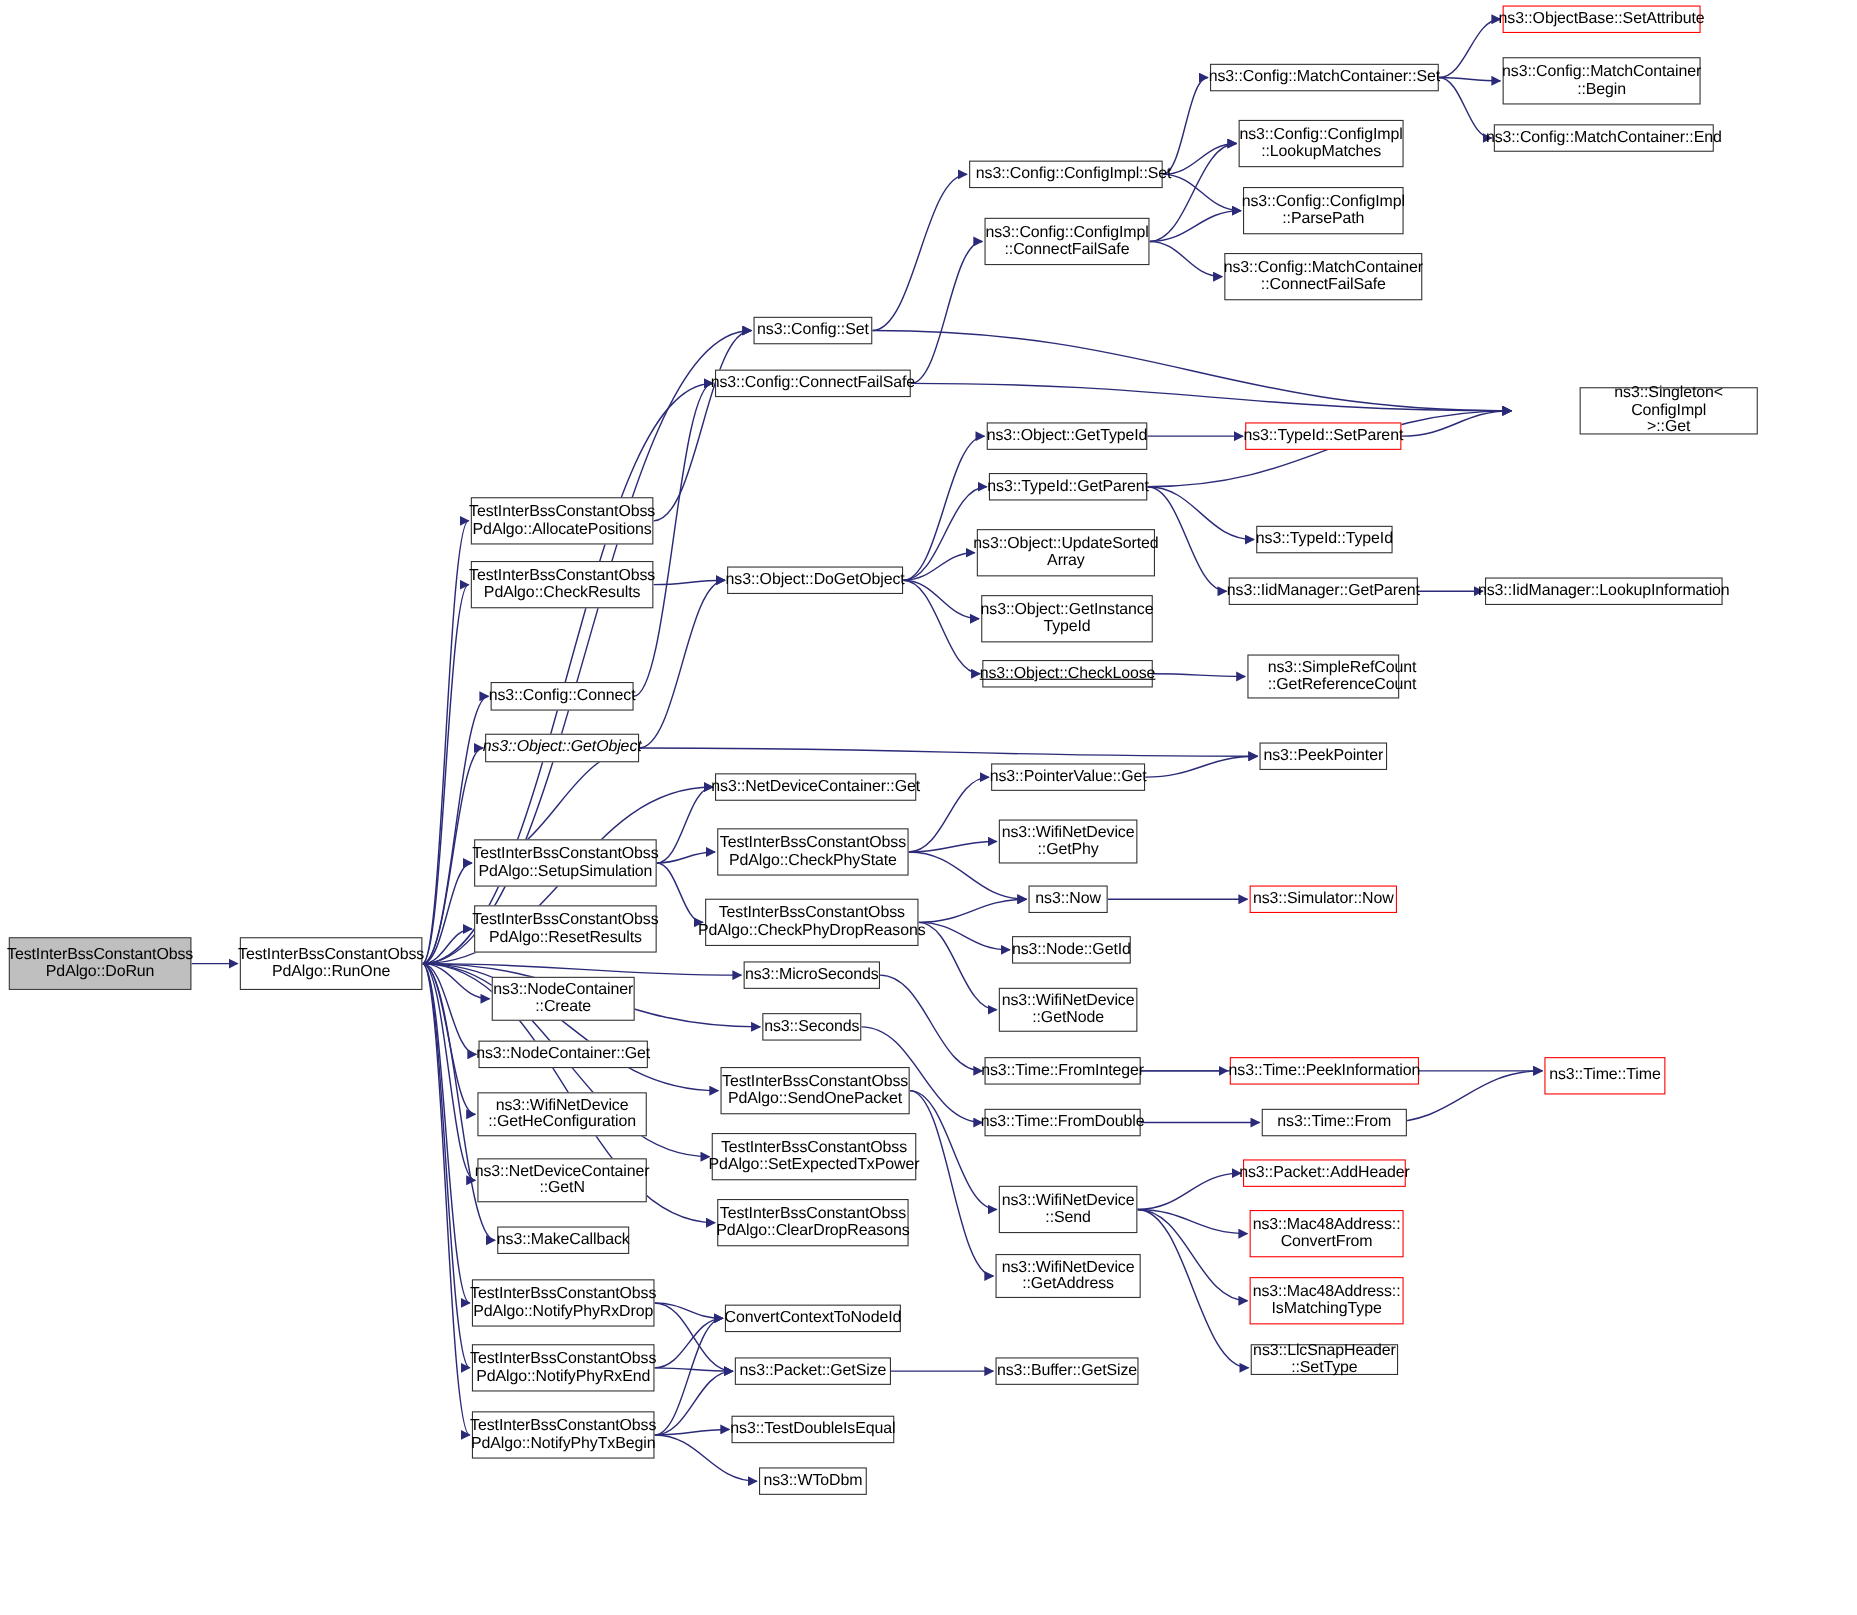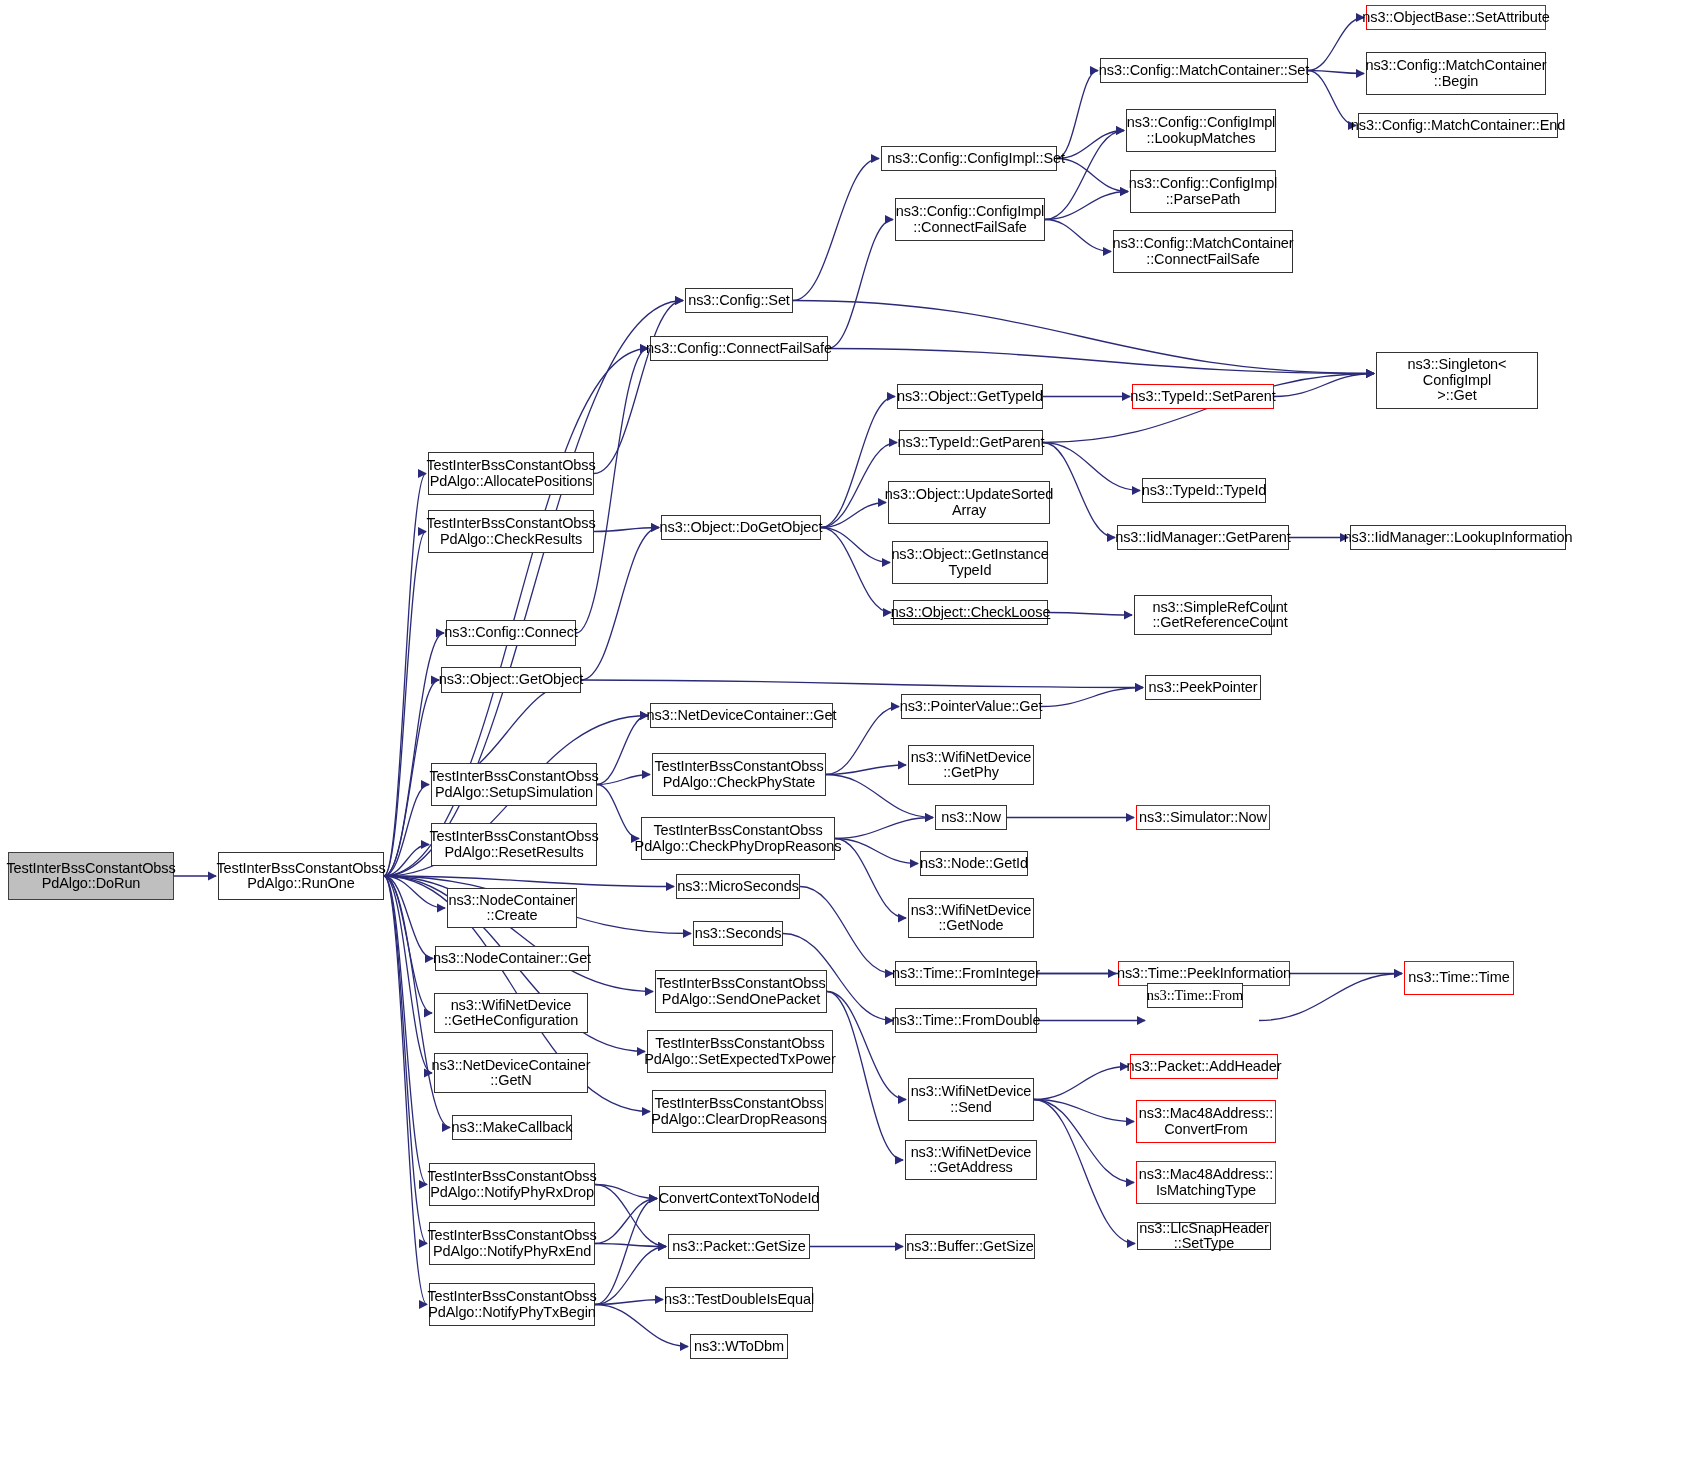--- a/index.html
+++ b/index.html
@@ -149,21 +149,21 @@
   <div id="node-group">
       <div class="gnode root" style="left: 8px; top: 852px; width: 166px; height: 48px;">TestInterBssConstantObss
 PdAlgo::DoRun</div>
       <div class="gnode" style="left: 218px; top: 852px; width: 166px; height: 48px;">TestInterBssConstantObss
 PdAlgo::RunOne</div>
       <div class="gnode" style="left: 428px; top: 452px; width: 166px; height: 43px;">TestInterBssConstantObss
 PdAlgo::AllocatePositions</div>
       <div class="gnode" style="left: 428px; top: 510px; width: 166px; height: 43px;">TestInterBssConstantObss
 PdAlgo::CheckResults</div>
       <div class="gnode" style="left: 446px; top: 620px; width: 130px; height: 26px;">ns3::Config::Connect</div>
-      <div class="gnode" style="left: 441px; top: 667px; width: 140px; height: 26px;">ns3::Object::GetObject</div>
+      <div class="gnode" style="left: 441px; top: 667px; width: 140px; height: 26px; font-style: italic;">ns3::Object::GetObject</div>
       <div class="gnode" style="left: 431px; top: 763px; width: 166px; height: 43px;">TestInterBssConstantObss
 PdAlgo::SetupSimulation</div>
       <div class="gnode" style="left: 431px; top: 823px; width: 166px; height: 43px;">TestInterBssConstantObss
 PdAlgo::ResetResults</div>
       <div class="gnode" style="left: 447px; top: 888px; width: 130px; height: 40px;">ns3::NodeContainer
 ::Create</div>
       <div class="gnode" style="left: 435px; top: 946px; width: 154px; height: 25px;">ns3::NodeContainer::Get</div>
       <div class="gnode" style="left: 434px; top: 993px; width: 154px; height: 40px;">ns3::WifiNetDevice
 ::GetHeConfiguration</div>
       <div class="gnode" style="left: 434px; top: 1053px; width: 154px; height: 40px;">ns3::NetDeviceContainer
@@ -227,30 +227,30 @@
       <div class="gnode" style="left: 1113px; top: 230px; width: 180px; height: 43px;">ns3::Config::MatchContainer
 ::ConnectFailSafe</div>
       <div class="gnode red" style="left: 1132px; top: 384px; width: 142px; height: 25px;">ns3::TypeId::SetParent</div>
       <div class="gnode" style="left: 1142px; top: 478px; width: 124px; height: 25px;">ns3::TypeId::TypeId</div>
       <div class="gnode" style="left: 1117px; top: 525px; width: 172px; height: 25px;">ns3::IidManager::GetParent</div>
       <div class="gnode" style="left: 1134px; top: 595px; width: 138px; height: 40px; padding-left: 36px;">ns3::SimpleRefCount
 ::GetReferenceCount</div>
       <div class="gnode" style="left: 1145px; top: 675px; width: 116px; height: 25px;">ns3::PeekPointer</div>
       <div class="gnode red" style="left: 1136px; top: 805px; width: 134px; height: 25px;">ns3::Simulator::Now</div>
       <div class="gnode red" style="left: 1118px; top: 961px; width: 172px; height: 25px;">ns3::Time::PeekInformation</div>
-      <div class="gnode" style="left: 1147px; top: 983px; width: 96px; height: 25px; font-family: Liberation Serif, serif;">ns3::Time::From</div>
+      <div class="gnode" style="left: 1147px; top: 1008px; width: 132px; height: 25px;">ns3::Time::From</div>
       <div class="gnode red" style="left: 1130px; top: 1054px; width: 148px; height: 25px;">ns3::Packet::AddHeader</div>
       <div class="gnode red" style="left: 1136px; top: 1100px; width: 140px; height: 43px;">ns3::Mac48Address::
 ConvertFrom</div>
       <div class="gnode red" style="left: 1136px; top: 1161px; width: 140px; height: 43px;">ns3::Mac48Address::
 IsMatchingType</div>
       <div class="gnode" style="left: 1137px; top: 1222px; width: 134px; height: 28px;">ns3::LlcSnapHeader
 ::SetType</div>
       <div class="gnode red" style="left: 1366px; top: 5px; width: 180px; height: 25px;">ns3::ObjectBase::SetAttribute</div>
       <div class="gnode" style="left: 1366px; top: 52px; width: 180px; height: 43px;">ns3::Config::MatchContainer
 ::Begin</div>
       <div class="gnode" style="left: 1358px; top: 113px; width: 200px; height: 25px;">ns3::Config::MatchContainer::End</div>
-      <div class="gnode" style="left: 1376px; top: 352px; width: 162px; height: 57px;">ns3::Singleton&lt; ConfigImpl
+      <div class="gnode" style="left: 1436px; top: 352px; width: 162px; height: 43px;">ns3::Singleton&lt; ConfigImpl
 &gt;::Get</div>
       <div class="gnode" style="left: 1350px; top: 525px; width: 216px; height: 25px;">ns3::IidManager::LookupInformation</div>
       <div class="gnode red" style="left: 1404px; top: 961px; width: 110px; height: 34px;">ns3::Time::Time</div>
     </div>
 </div>
 
 </body></html>

